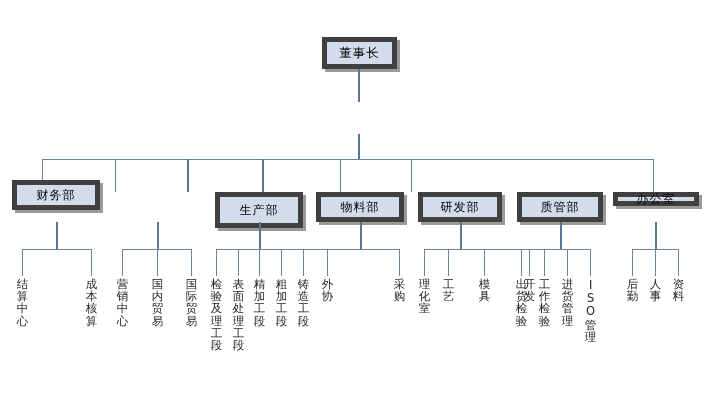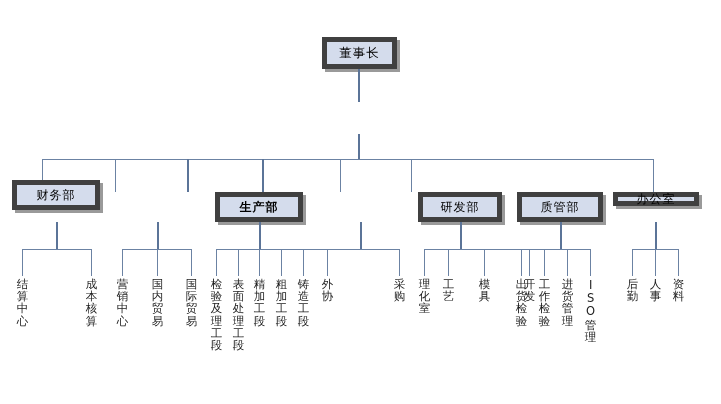--- a/index.html
+++ b/index.html
@@ -98,22 +98,25 @@
   <div class="vline thin" style="left:115px; top:159px; height:33px;"></div>
   <div class="vline" style="left:187px; top:159px; height:33px;"></div>
   <div class="vline" style="left:262px; top:159px; height:33px;"></div>
   <div class="vline thin" style="left:340px; top:159px; height:33px;"></div>
   <div class="vline thin" style="left:411px; top:159px; height:33px;"></div>
   <div class="vline thin" style="left:653px; top:159px; height:33px;"></div>
 
   <div class="node-box" style="left:12px; top:180px; width:88px; height:30px;">
     <span>财务部</span>
   </div>
-  <div class="node-box" style="left:215px; top:192px; width:88px; height:30px;font-weight:bold;">
+  <div class="node-box" style="left:215px; top:192px; width:88px; height:36px;">
     <span>生产部</span>
+  </div>
+  <div class="node-box" style="left:316px; top:192px; width:88px; height:30px;">
+    <span>物料部</span>
   </div>
   <div class="node-box" style="left:517px; top:192px; width:86px; height:30px;">
     <span>质管部</span>
   </div>
   <div class="node-box" style="left:418px; top:192px; width:84px; height:30px;">
     <span>研发部</span>
   </div>
   <div class="node-box" style="left:613px; top:192px; width:86px; height:14px;">
     <span>办公室</span>
   </div>

